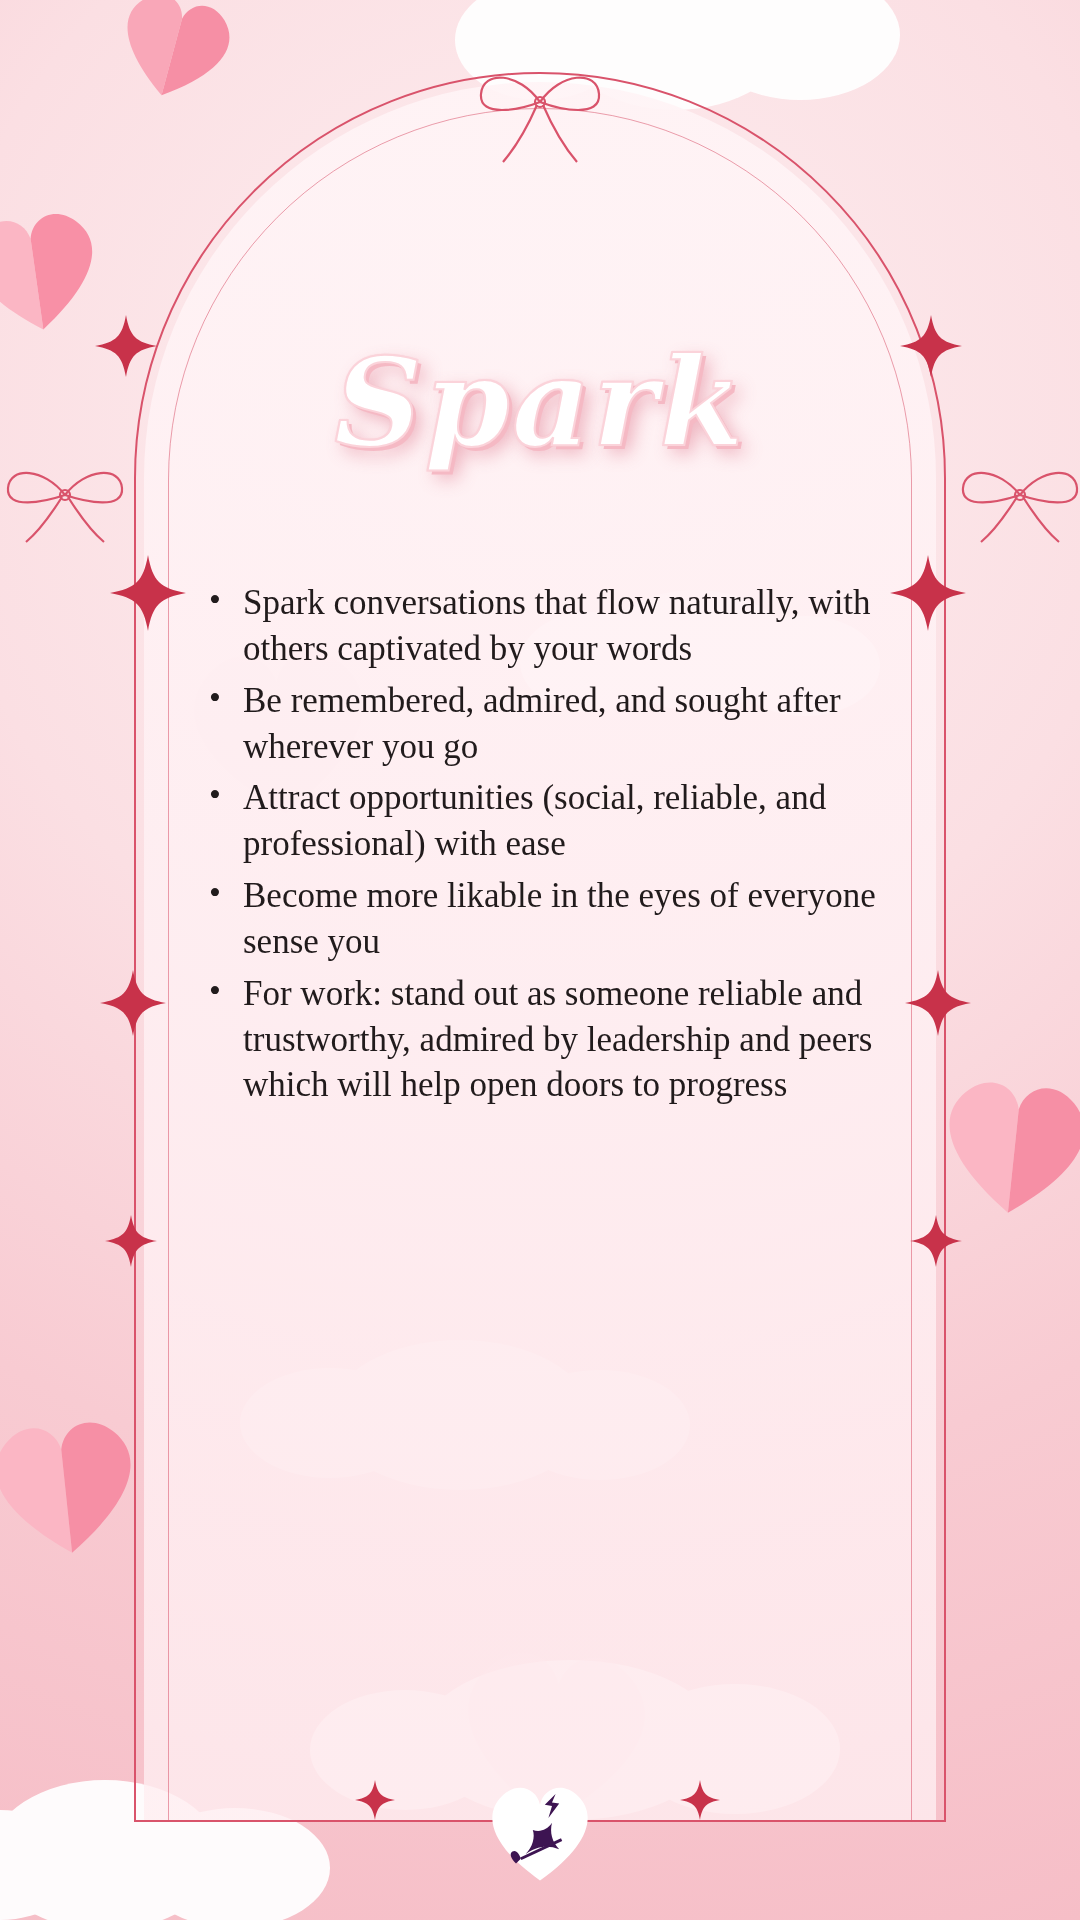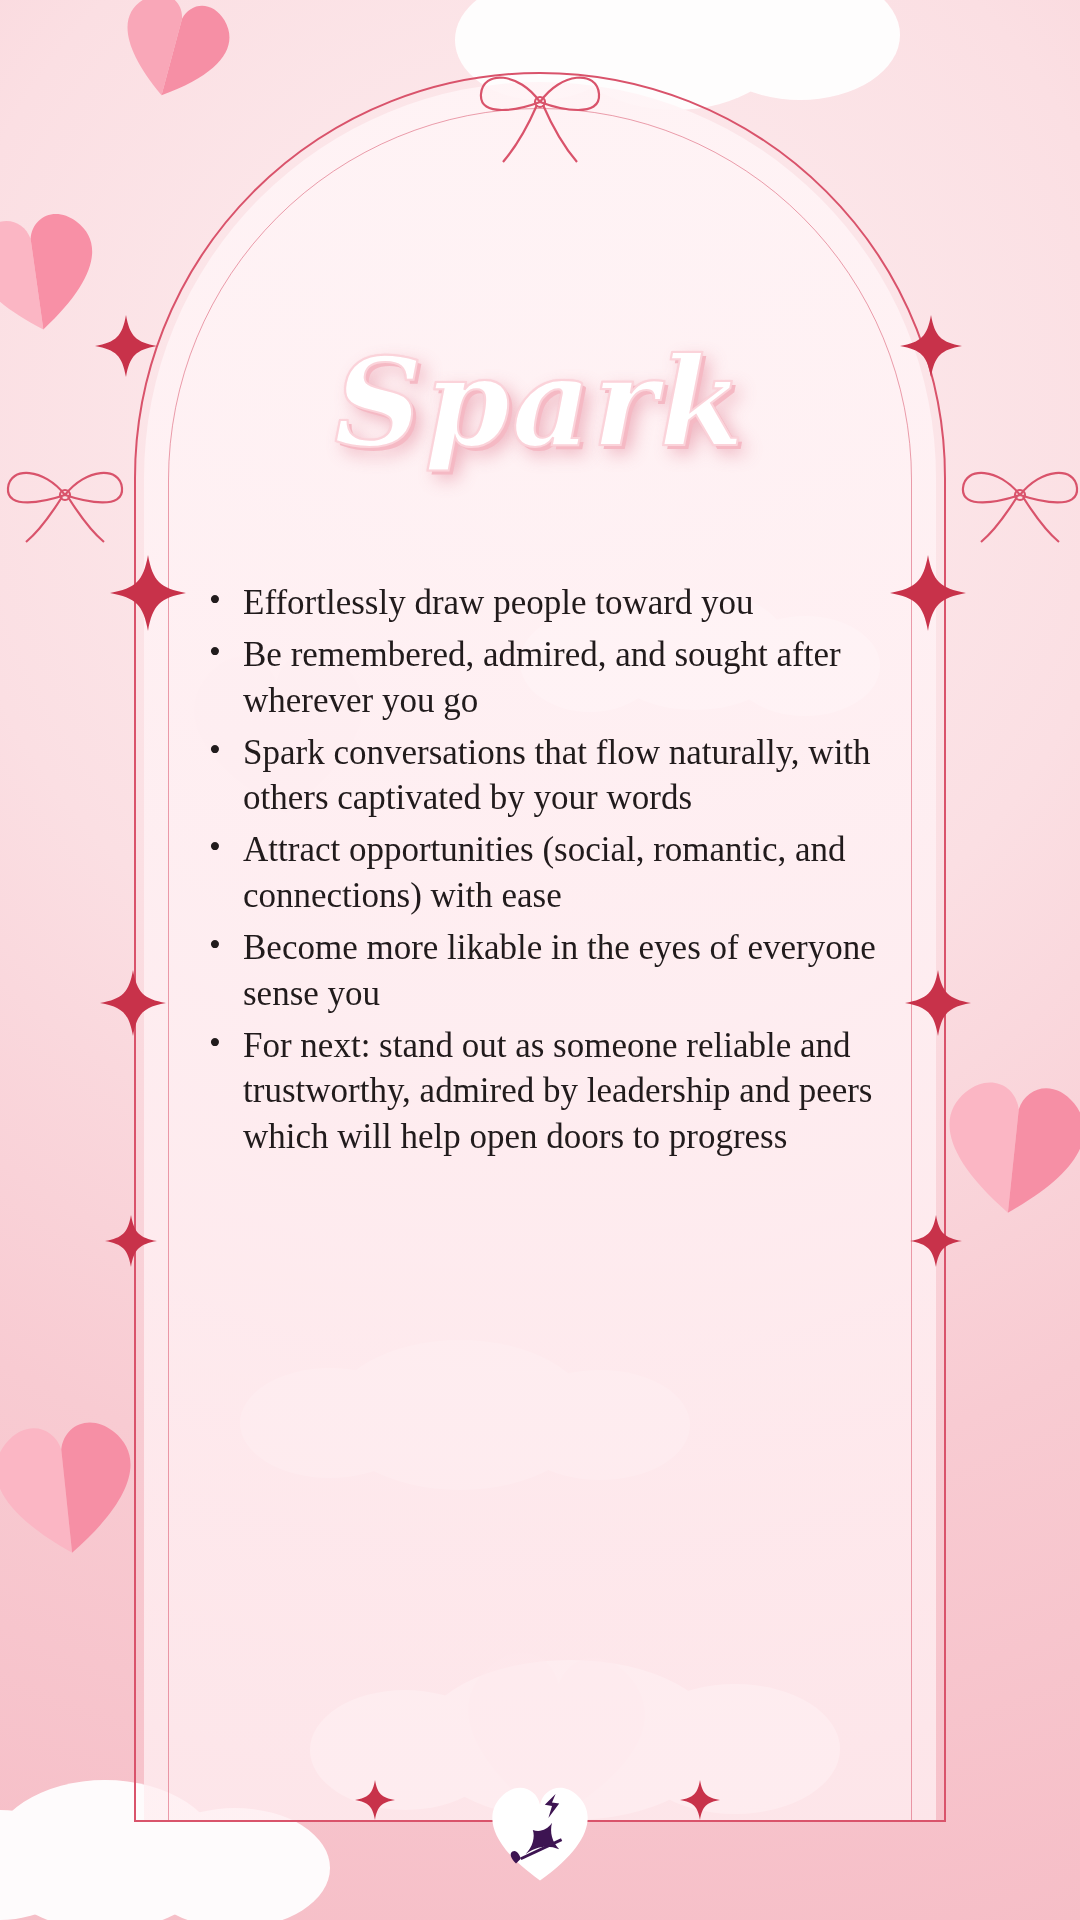--- a/index.html
+++ b/index.html
@@ -323,26 +323,25 @@
     <svg viewBox="0 0 100 100" width="100%" height="100%">
         <path d="M50 0 C56 34 66 44 100 50 C66 56 56 66 50 100 C44 66 34 56 0 50 C34 44 44 34 50 0 Z" fill="#c8324a"></path>
       </svg>
   </div>
 
   <div class="title-wrap">
     <span class="title">Spark</span>
   </div>
 
   <ul class="list">
-    <li>Effortlessly draw people toward you</li>
+    <li>Spark conversations that flow naturally, with others captivated by your words</li>
     <li>Be remembered, admired, and sought after wherever you go</li>
-    <li>Spark conversations that flow naturally, with others captivated by your words</li>
-    <li>Attract opportunities (social, romantic, and connections) with ease</li>
+    <li>Attract opportunities (social, reliable, and professional) with ease</li>
     <li>Become more likable in the eyes of everyone sense you</li>
-    <li>For next: stand out as someone reliable and trustworthy, admired by leadership and peers which will help open doors to progress</li>
+    <li>For work: stand out as someone reliable and trustworthy, admired by leadership and peers which will help open doors to progress</li>
   </ul>
 
   <div class="badge">
     <svg viewBox="0 0 100 100" width="100%" height="100%">
       <path d="M50 92 C10 64 2 38 18 22 C31 9 47 15 50 29 C53 15 69 9 82 22 C98 38 90 64 50 92 Z" fill="#ffffff"></path>
       <path d="M38 70 C44 64 46 56 44 50 C50 52 56 50 60 44 C58 52 60 60 66 66 C56 62 46 64 38 70 Z" fill="#3d1452"></path>
       <path d="M57 40 L66 28 L60 27 L63 20 L54 29 L60 30 Z" fill="#3d1452"></path>
       <path d="M34 74 L68 58" stroke="#3d1452" stroke-width="2.4" fill="none"></path>
       <path d="M30 78 C26 74 24 70 27 68 C30 66 33 70 34 74 Z" fill="#3d1452"></path>
     </svg>

